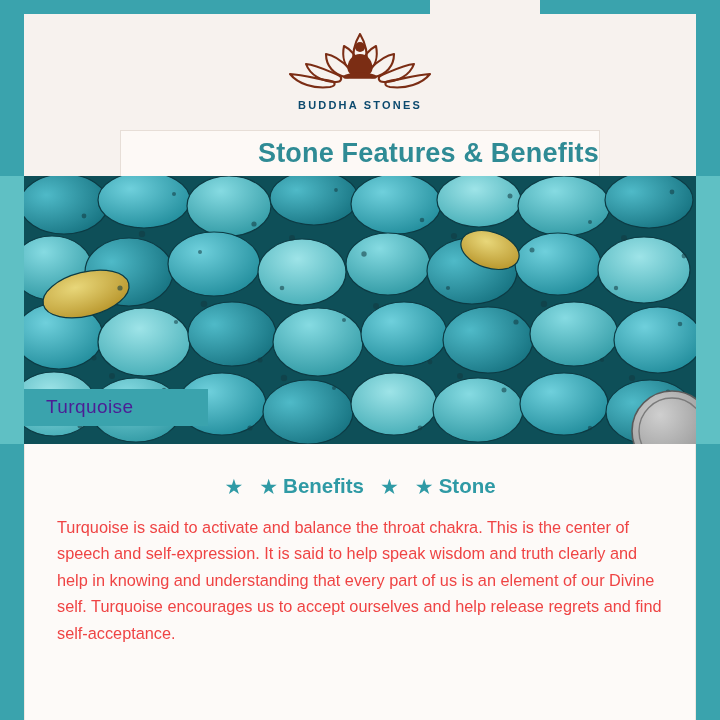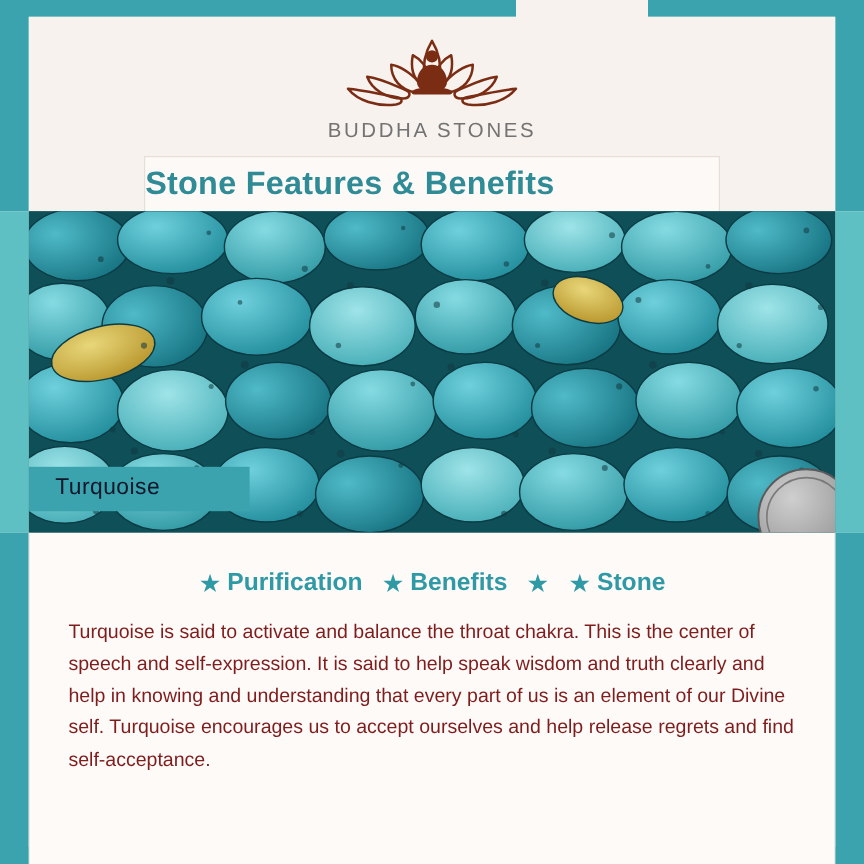--- a/index.html
+++ b/index.html
@@ -83,37 +83,37 @@
   }
   .logo-wrap {
     margin-top: 16px;
     display: flex;
     flex-direction: column;
     align-items: center;
   }
   .logo-mark { width: 152px; height: 62px; display: block; }
   .logo-text {
     margin-top: 7px;
-    font-size: 17px;
+    font-size: 11px;
     letter-spacing: 2.2px;
-    color: #737373;
-    font-weight: normal;
+    color: #0c4a6e;
+    font-weight: bold;
   }
 
   
   .title-plate {
     position: absolute;
     left: 120px; top: 130px;
     width: 480px; height: 46px;
     background: #fdf9f6;
     border: 1px solid #e7ded7;
     border-bottom: none;
     display: flex;
     align-items: center;
-    justify-content: flex-start;
+    justify-content: flex-end;
   }
   .title-text {
     font-size: 27px;
     font-weight: bold;
     color: #2f8b95;
     letter-spacing: 0.2px;
   }
 
   
   .photo {
@@ -124,21 +124,21 @@
     background: #0f5a63;
   }
   .photo svg { display: block; }
 
   .stone-label {
     position: absolute;
     left: 0; bottom: 18px;
     min-width: 184px;
     padding: 7px 18px 8px 22px;
     background: #3aa3ad;
-    color: #0f172a;
+    color: #4c1d95;
     font-size: 19px;
     letter-spacing: 0.4px;
   }
 
   
   .content {
     position: absolute;
     left: 24px; top: 444px;
     width: 672px; height: 276px;
     background: #fdfaf8;
@@ -166,21 +166,21 @@
     color: #2f9aa5;
     font-size: 20.5px;
     font-weight: bold;
     white-space: nowrap;
   }
 
   .body-text {
     padding: 16px 32px 0 32px;
     font-size: 16.3px;
     line-height: 1.62;
-    color: #7f1d1d;
+    color: #ef4444;
   }
 </style>
 </head>
 <body>
 
 <div id="page">
 
   <div class="band band-top-left"></div>
   <div class="band band-top-strip"></div>
   <div class="band band-top-right"></div>
@@ -350,21 +350,20 @@
       </g>
     </svg>
 
     <div class="stone-label">Turquoise</div>
   </div>
 
   <div class="content">
     <div class="benefits">
       <div class="benefit">
         <span class="star">★</span>
-        <span class="benefit-label">Purification</span>
       </div>
       <div class="benefit">
         <span class="star">★</span>
         <span class="benefit-label">Benefits</span>
       </div>
       <div class="benefit">
         <span class="star">★</span>
       </div>
       <div class="benefit">
         <span class="star">★</span>

